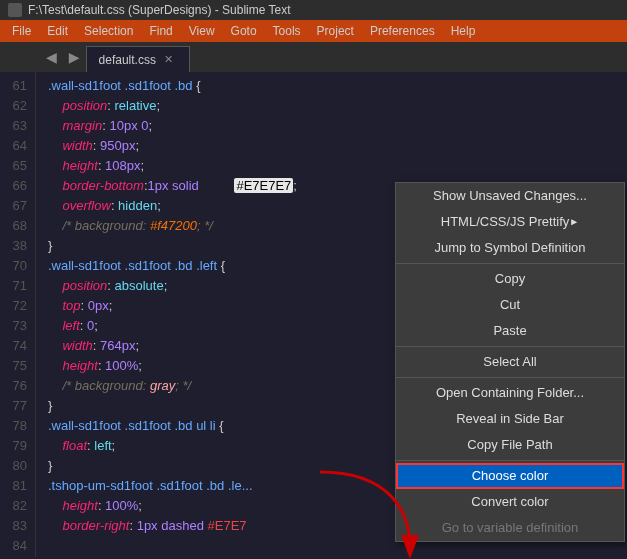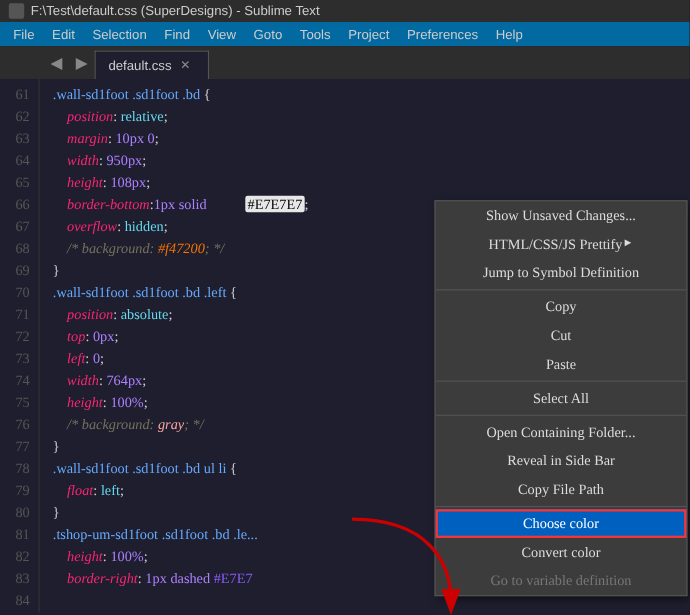--- a/index.html
+++ b/index.html
@@ -27,21 +27,21 @@
       width: 14px;
       height: 14px;
       margin-right: 6px;
       background: #555;
       border-radius: 2px;
       display: inline-block;
     }
 
     
     #menu-bar {
-      background: #0369a1;
+      background: #c2410c;
       color: #ccc;
       height: 22px;
       display: flex;
       align-items: center;
       padding: 0 4px;
       font-size: 12px;
     }
     .menu-item {
       padding: 2px 8px;
       cursor: pointer;
@@ -82,21 +82,21 @@
     }
     .tab .close-icon {
       color: #888;
       font-size: 11px;
     }
 
     
     #editor {
       background: #1e1e2e;
       color: #ccc;
-      font-family: Liberation Serif, serif;
+      font-family: Liberation Sans, sans-serif;
       font-size: 13px;
       line-height: 20px;
       display: flex;
       height: calc(559px - 74px);
       position: relative;
     }
     #line-numbers {
       background: #1e1e2e;
       color: #555;
       padding: 4px 8px;
@@ -216,21 +216,21 @@
 <div id="editor">
   <div id="line-numbers">
     <div>61</div>
     <div>62</div>
     <div>63</div>
     <div>64</div>
     <div>65</div>
     <div>66</div>
     <div>67</div>
     <div>68</div>
-    <div>69</div>
+    <div>38</div>
     <div>70</div>
     <div>71</div>
     <div>72</div>
     <div>73</div>
     <div>74</div>
     <div>75</div>
     <div>76</div>
     <div>77</div>
     <div>78</div>
     <div>79</div>
@@ -326,21 +326,21 @@
     <div class="code-line">
       <span class="selector">.tshop-um-sd1foot .sd1foot .bd .le...</span>
     </div>
 
 
     <div class="code-line">
       &nbsp;&nbsp;&nbsp;&nbsp;<span class="property">height</span><span class="colon">: </span><span class="value-num">100%</span><span class="colon">;</span>
     </div>
 
     <div class="code-line">
-      &nbsp;&nbsp;&nbsp;&nbsp;<span class="property">border-right</span><span class="colon">: </span><span class="value-num">1px dashed </span><span style="color:#8b5cf6">#E7E7</span>
+      &nbsp;&nbsp;&nbsp;&nbsp;<span class="property">border-right</span><span class="colon">: </span><span class="value-num">1px dashed </span><span style="color:#ef4444">#E7E7</span>
     </div>
 
     <div class="code-line">
       &nbsp;&nbsp;&nbsp;&nbsp;
     </div>
   </div>
 
   <div id="context-menu">
     <div class="ctx-item">
       <span>Show Unsaved Changes...</span>

